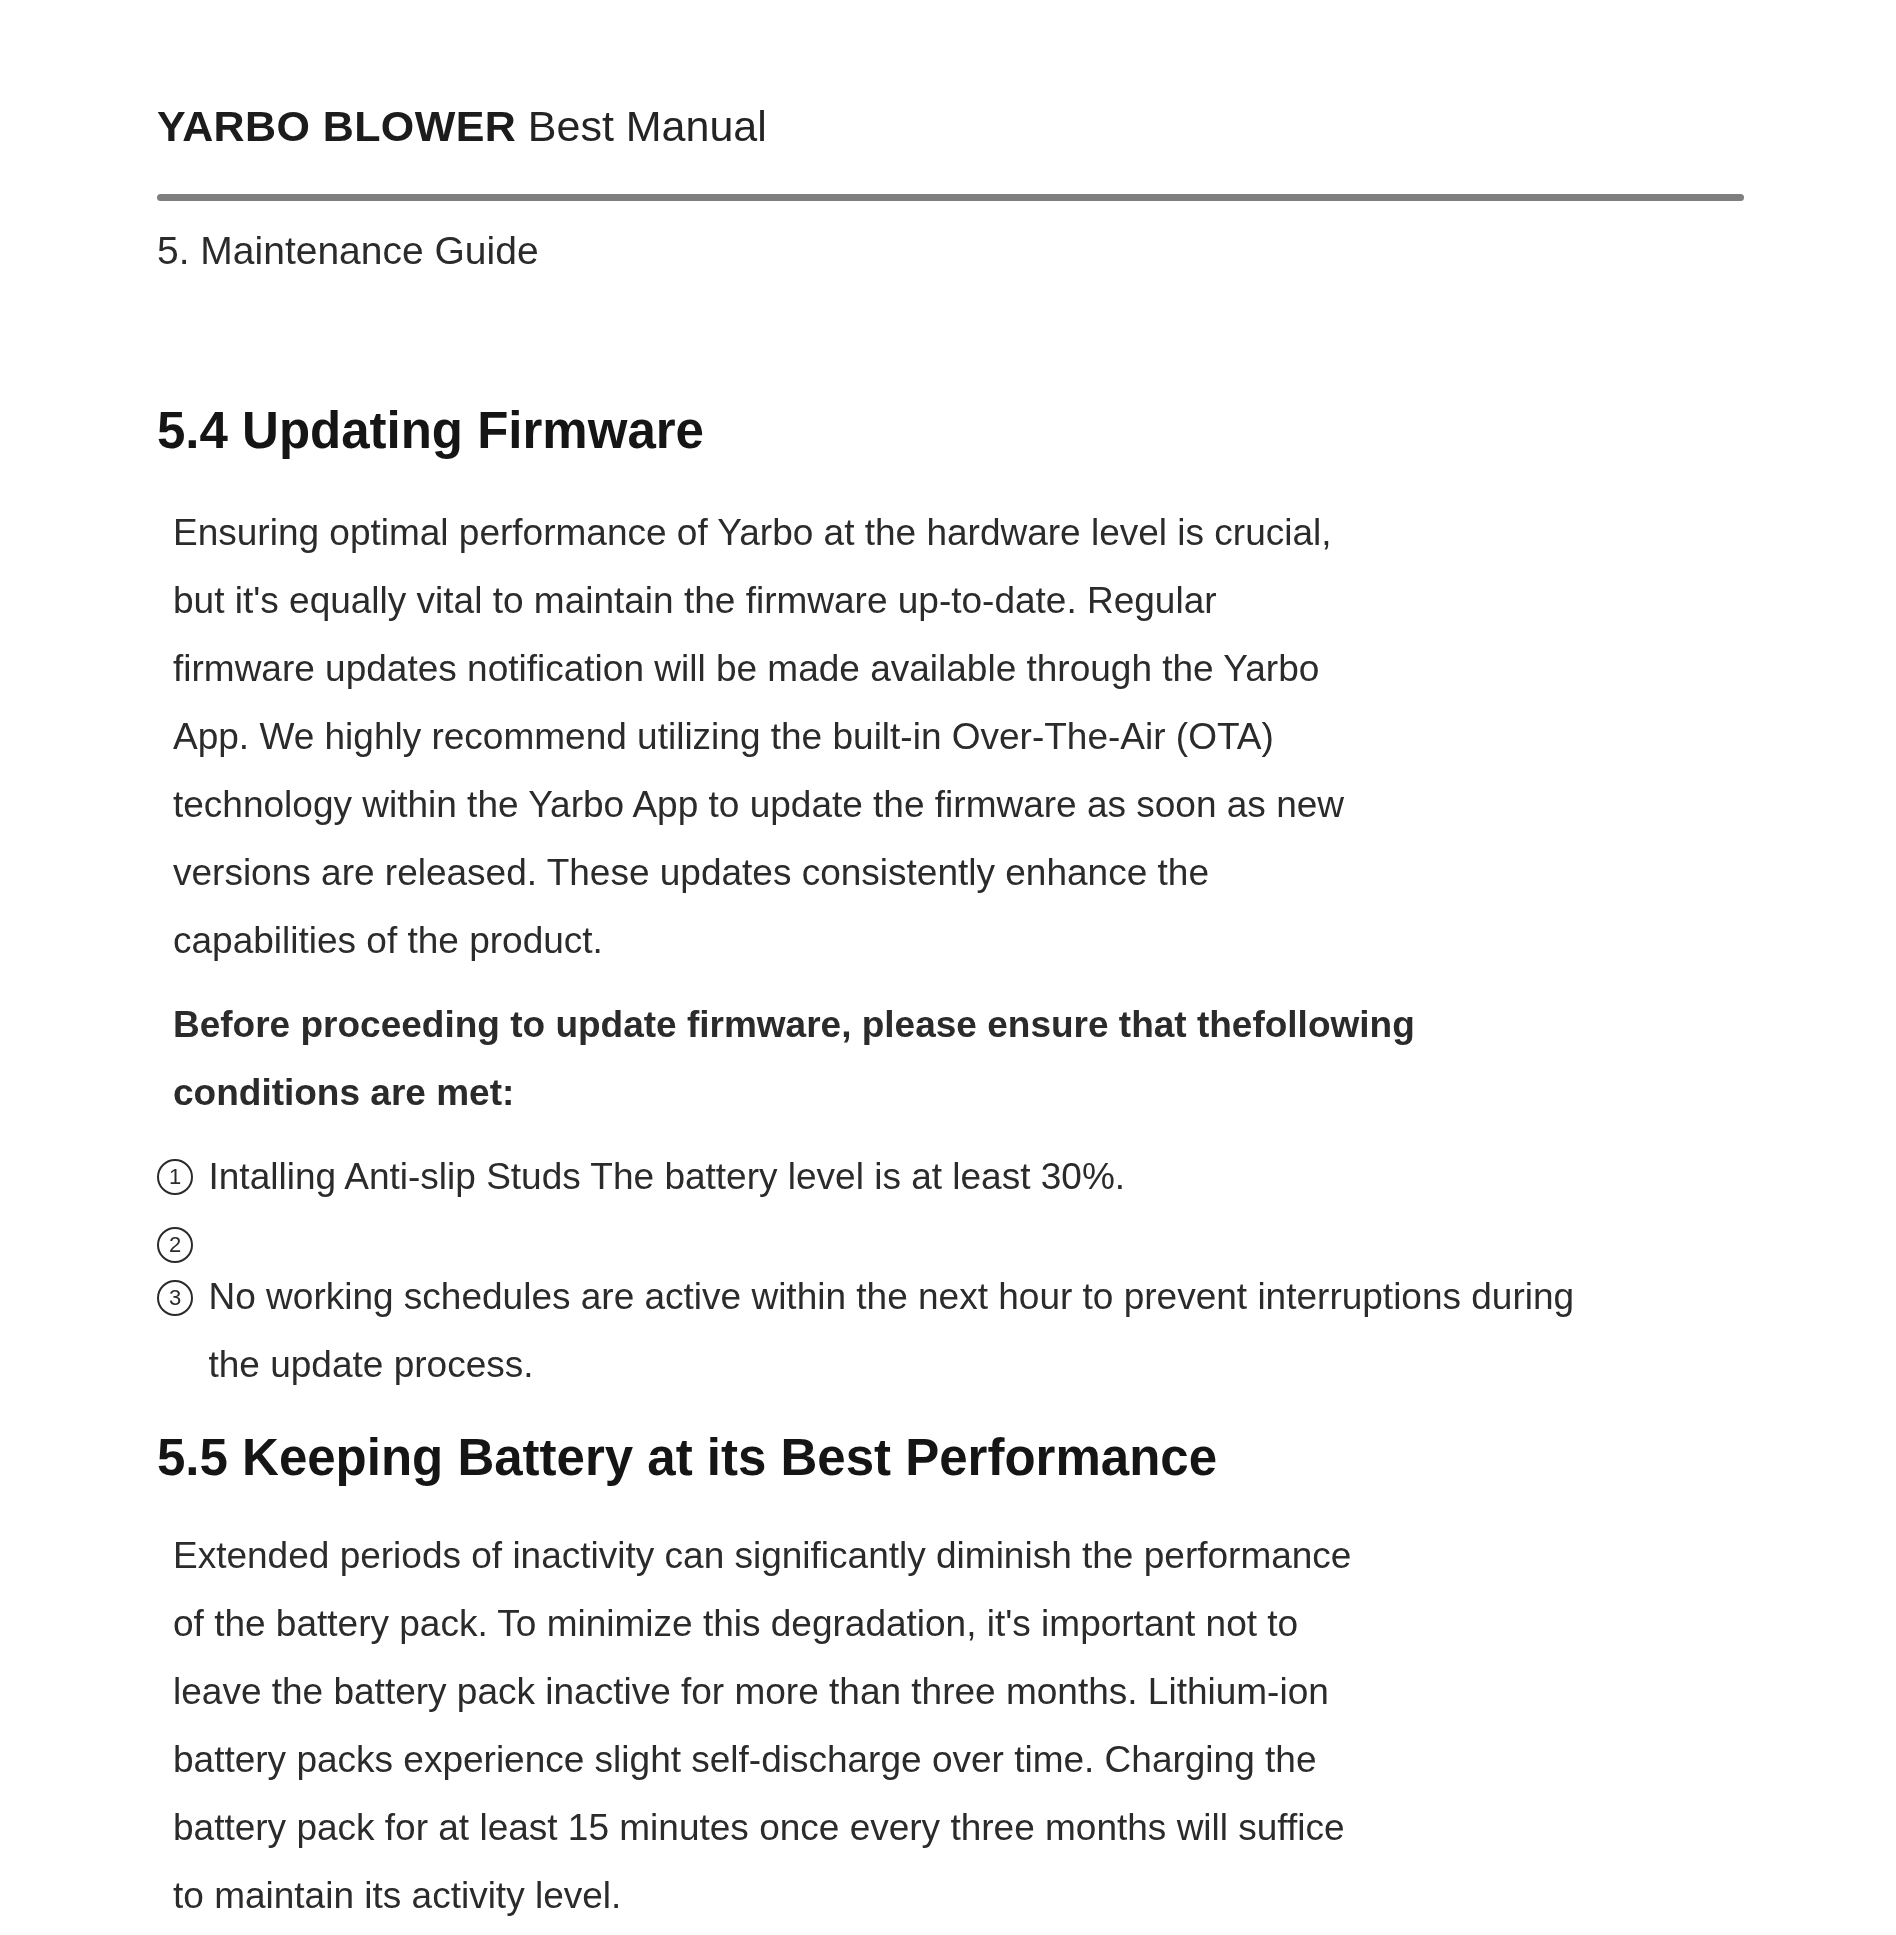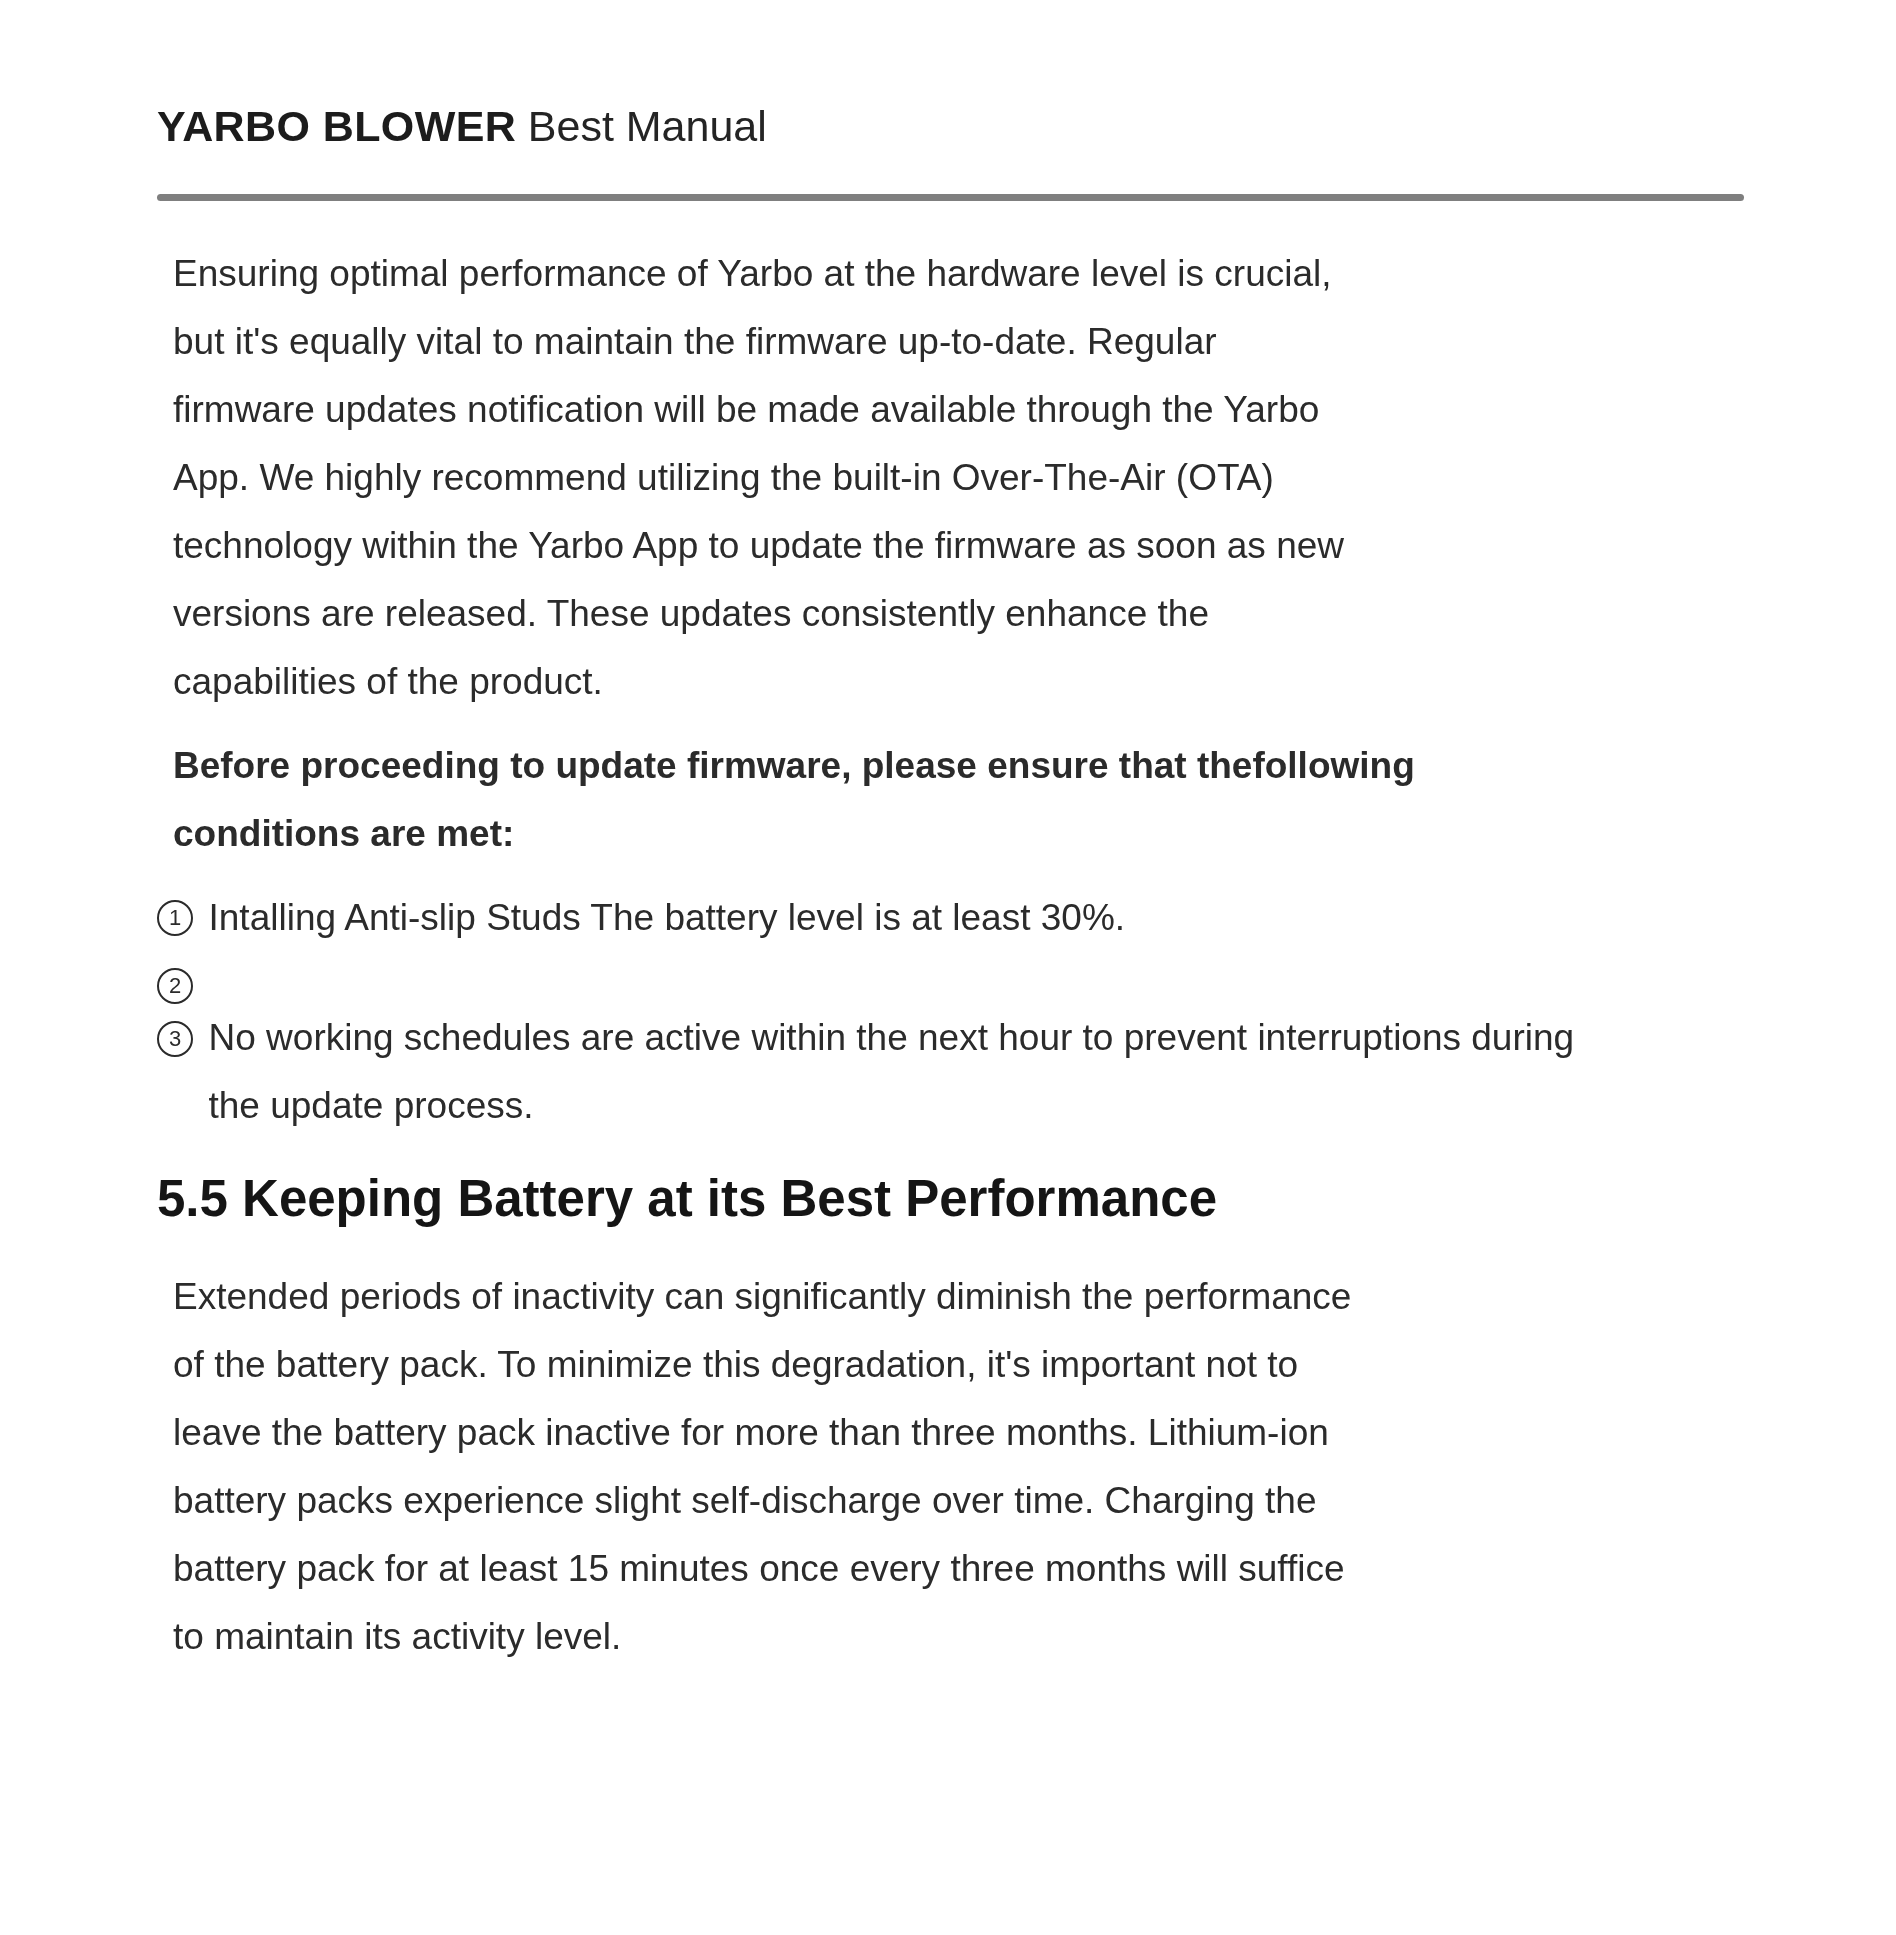--- a/index.html
+++ b/index.html
@@ -60,21 +60,23 @@
 
 <div class="page">
   <div class="content">
 
     <div class="doc-header">
       <span class="brand">YARBO BLOWER</span><span class="product">Best Manual</span>
     </div>
 
     <div class="rule"></div>
 
+    <div class="crumb">5. Maintenance Guide</div>
 
+    <h2 class="section-heading heading-54">5.4 Updating Firmware</h2>
 
     <p class="para para-1">Ensuring optimal performance of Yarbo at the hardware level is crucial,
 but it's equally vital to maintain the firmware up-to-date. Regular
 firmware updates notification will be made available through the Yarbo
 App. We highly recommend utilizing the built-in Over-The-Air (OTA)
 technology within the Yarbo App to update the firmware as soon as new
 versions are released. These updates consistently enhance the
 capabilities of the product.</p>
 
     <p class="para para-2">Before proceeding to update firmware, please ensure that thefollowing

